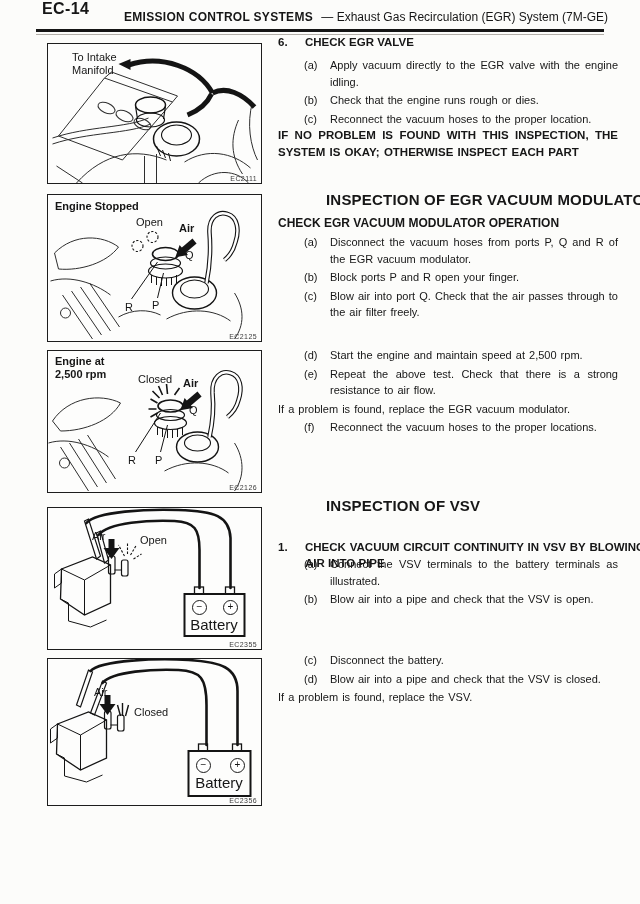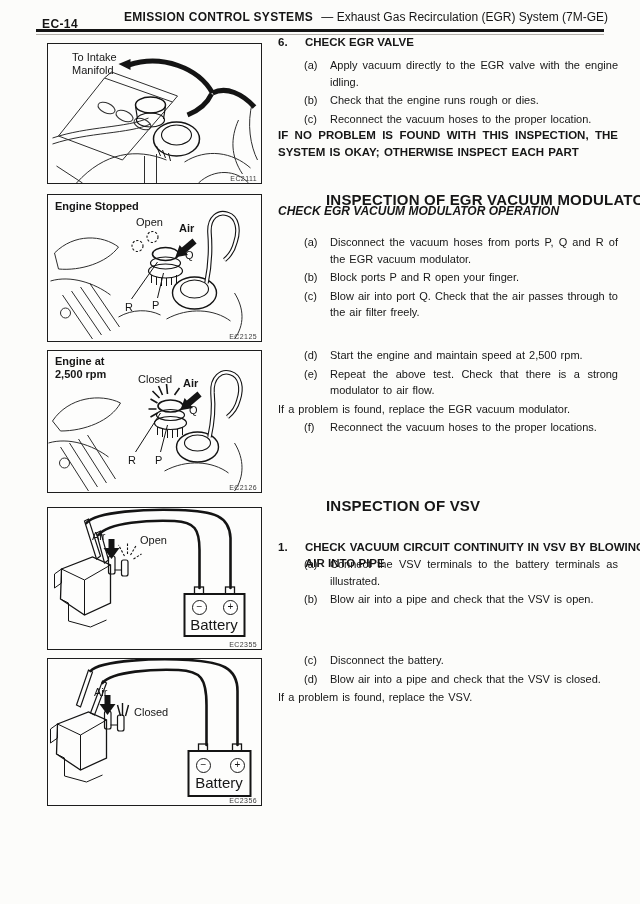--- a/index.html
+++ b/index.html
@@ -1,19 +1,19 @@
 <!DOCTYPE html>
 <html><head>
 <meta charset="utf-8">
 <style>
   html,body{margin:0;padding:0;background:#e8e8e8;}
   .page{position:relative;width:640px;height:904px;background:#fcfcfa;color:#161616;
         font-family:"Liberation Sans",sans-serif;overflow:hidden;}
   
-  .hdr-code{position:absolute;left:42px;top:17px;font-size:12px;font-weight:bold;letter-spacing:.4px;}
+  .hdr-code{position:absolute;left:42px;top:0;font-size:16px;font-weight:bold;letter-spacing:.4px;}
   .hdr-title{position:absolute;left:124px;top:10px;font-size:12px;white-space:nowrap;}
   .hdr-title .bold{font-weight:bold;letter-spacing:.3px;}
   .hdr-title .rest{margin-left:5px;}
   .hdr-rule{position:absolute;left:36px;top:29px;width:568px;height:3px;background:#151515;}
   .hdr-rule2{position:absolute;left:36px;top:34px;width:568px;height:1px;background:#b3afa9;}
   
   .fig{position:absolute;left:47px;width:213px;border:1.4px solid #1d1d1d;background:#fdfdfc;}
   .fig svg{position:absolute;left:0;top:0;}
   .fig .cap{position:absolute;font-size:11px;font-weight:bold;line-height:12.5px;}
   .fig .lbl{position:absolute;font-size:11px;line-height:12px;}
@@ -281,21 +281,21 @@
     </div>
     <div class="item">
       <span class="ilbl">(c)</span>
       <span>Reconnect the vacuum hoses to the proper location.</span>
     </div>
   </div>
 
   <div class="blk note-bold" style="top:127px;">IF NO PROBLEM IS FOUND WITH THIS INSPECTION, THE SYSTEM IS OKAY; OTHERWISE INSPECT EACH PART</div>
 
   <div class="blk h1" style="top:191px;">INSPECTION OF EGR VACUUM MODULATOR</div>
-  <div class="blk h2" style="top:204px;font-style:italic;">CHECK EGR VACUUM MODULATOR OPERATION</div>
+  <div class="blk h2" style="top:216px;">CHECK EGR VACUUM MODULATOR OPERATION</div>
 
   <div class="blk" style="top:234px;">
     <div class="item">
       <span class="ilbl">(a)</span>
       <span>Disconnect the vacuum hoses from ports P, Q and R of the EGR vacuum modulator.</span>
     </div>
     <div class="item">
       <span class="ilbl">(b)</span>
       <span>Block ports P and R open your finger.</span>
     </div>
@@ -305,21 +305,21 @@
     </div>
   </div>
 
   <div class="blk" style="top:347px;">
     <div class="item">
       <span class="ilbl">(d)</span>
       <span>Start the engine and maintain speed at 2,500 rpm.</span>
     </div>
     <div class="item">
       <span class="ilbl">(e)</span>
-      <span>Repeat the above test. Check that there is a strong modulator to air flow.</span>
+      <span>Repeat the above test. Check that there is a strong resistance to air flow.</span>
     </div>
     <div class="note">If a problem is found, replace the EGR vacuum modulator.</div>
     <div class="item">
       <span class="ilbl">(f)</span>
       <span>Reconnect the vacuum hoses to the proper locations.</span>
     </div>
   </div>
 
   <div class="blk h1" style="top:497px;">INSPECTION OF VSV</div>
 

